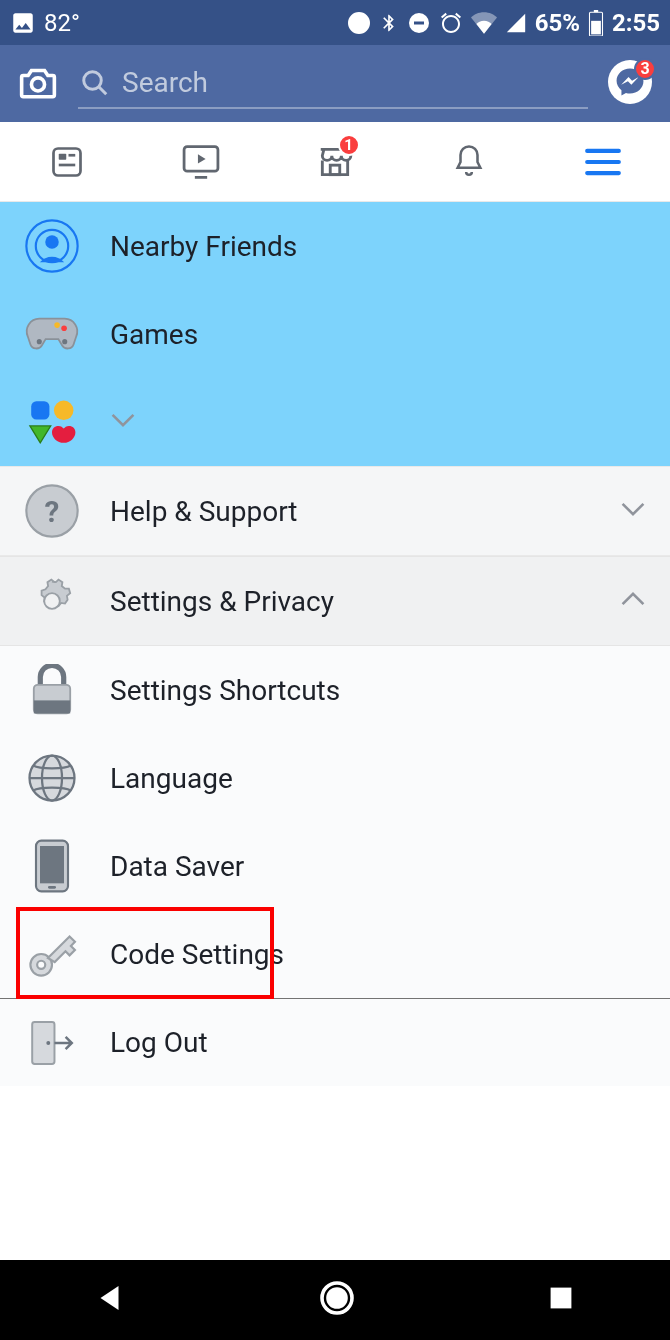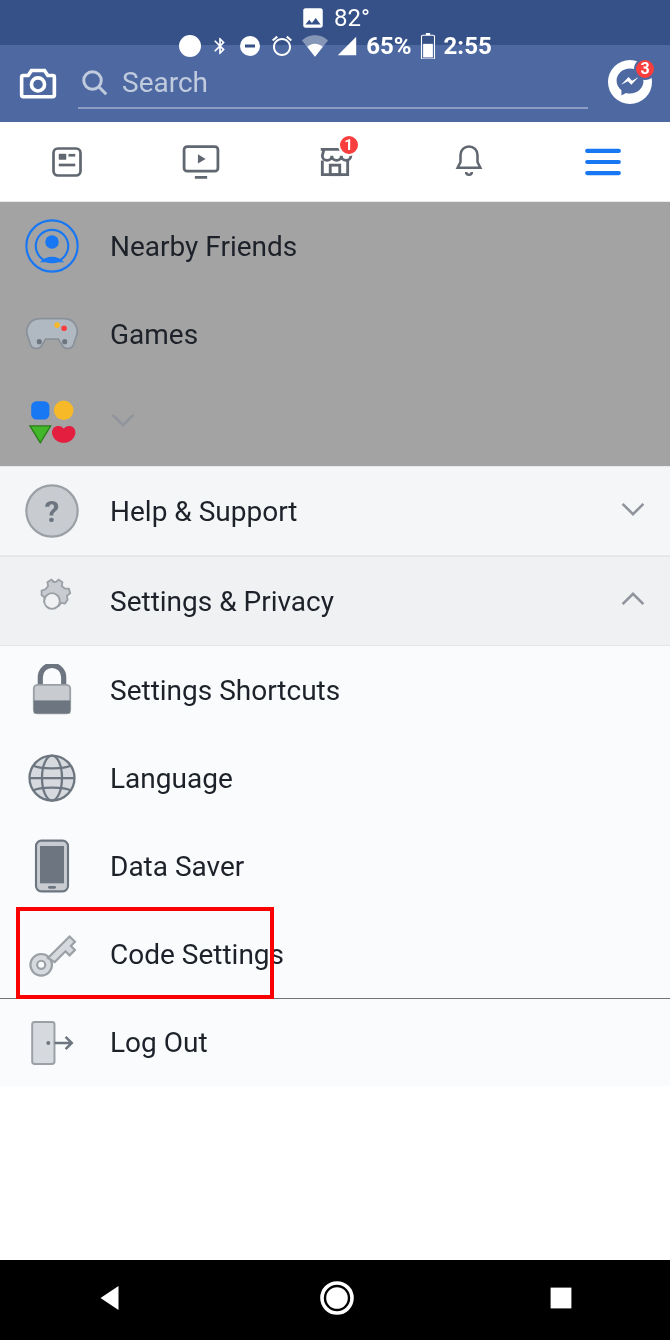--- a/index.html
+++ b/index.html
@@ -1,33 +1,33 @@
 <!DOCTYPE html>
 <html><head>
 <meta charset="utf-8">
 <style>
   * { margin: 0; padding: 0; box-sizing: border-box; font-family: -apple-system, BlinkMacSystemFont, "Segoe UI", Roboto, Helvetica, Arial, sans-serif; }
   body { width: 670px; height: 1340px; background: #fff; overflow: hidden; position: relative; }
-  .status-bar { height: 45px; background: #355187; display: flex; align-items: center; justify-content: space-between; padding: 4px 10px; color: #fff; font-size: 24px; flex-direction: column; }
+  .status-bar { height: 45px; background: #355187; display: flex; align-items: center; justify-content: space-between; padding: 12px 10px; color: #fff; font-size: 24px; }
   .status-left { display: flex; align-items: center; gap: 8px; }
   .status-right { display: flex; align-items: center; gap: 8px; font-weight: bold; }
   .status-right svg, .status-right span { color: #fff; fill: #fff; }
 
   .search-bar { height: 77px; background: #4e69a2; display: flex; align-items: center; padding: 0 18px; gap: 20px; }
   .search-input-wrap { flex: 1; display: flex; align-items: center; gap: 12px; border-bottom: 2px solid rgba(255,255,255,0.35); padding: 8px 2px; }
   .search-input { flex: 1; background: transparent; border: none; outline: none; color: #bef264; font-size: 28px; }
   .search-input::placeholder { color: #c1cbde; }
   .messenger-wrap { position: relative; }
   .badge { position: absolute; top: -2px; right: -4px; background: #fa3e3e; color: #fff; font-size: 16px; font-weight: bold; min-width: 22px; height: 22px; border-radius: 11px; display: flex; align-items: center; justify-content: center; border: 2px solid #4e69a2; }
 
   .tab-bar { height: 80px; background: #fff; display: flex; align-items: center; border-bottom: 1px solid #e9e9e9; }
   .tab { flex: 1; display: flex; align-items: center; justify-content: center; height: 100%; position: relative; }
   .tab-badge { position: absolute; top: 12px; left: 52%; background: #fa3e3e; color: #fff; font-size: 15px; font-weight: bold; min-width: 22px; height: 22px; border-radius: 11px; display: flex; align-items: center; justify-content: center; border: 2px solid #fff; }
 
-  .menu { background: #a3a3a3; }
+  .menu { background: #7dd3fc; }
   .menu-item { display: flex; align-items: center; padding: 0 24px; height: 88px; gap: 30px; border-bottom: 0; }
   .menu-item .icon-slot { width: 56px; height: 56px; display: flex; align-items: center; justify-content: center; }
   .menu-item .label { font-size: 28px; color: #1d2129; flex: 1; }
   .menu-item .chevron { color: #90949c; }
   .section-light { background: #f5f6f7; border-top: 1px solid #e9e9e9; border-bottom: 1px solid #e9e9e9; }
   .section-expanded { background: #f0f1f2; border-top: 1px solid #e5e5e5; border-bottom: 1px solid #e5e5e5; }
   .sub-section { background: #fafbfc; }
   .sub-section .menu-item { border-bottom: 0; }
 
   .highlight-box { position: absolute; border: 4px solid #fa0000; pointer-events: none; }

